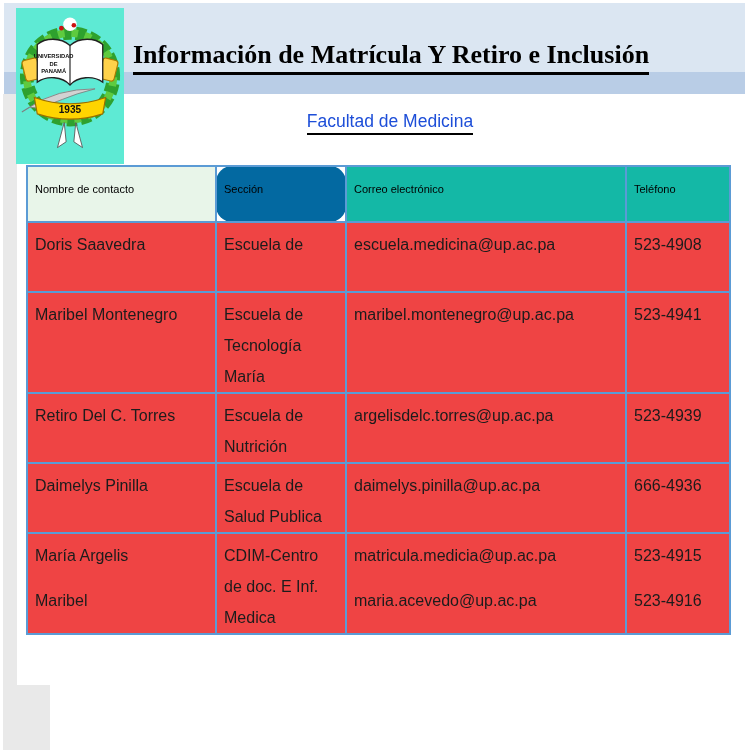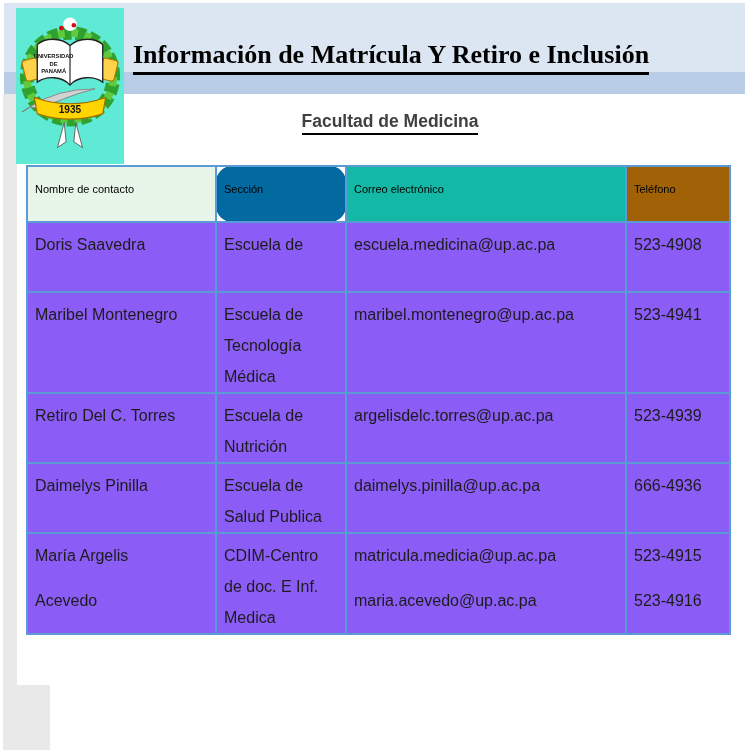--- a/index.html
+++ b/index.html
@@ -15,36 +15,36 @@
   .logo-box { position:absolute; left:16px; top:8px; width:108px; height:156px; background:#5eead4; }
   .logo-box svg { position:absolute; left:2px; top:2px; }
   .doc-title {
     position:absolute; left:133px; top:40px;
     font-family:"Liberation Serif", serif; font-weight:bold; font-size:26px;
     line-height:30px; color:#000;
     border-bottom:3px solid #000; padding-bottom:2px; white-space:nowrap;
   }
   .subtitle-wrap { position:absolute; left:30px; right:0; top:111px; text-align:center; }
   .subtitle {
-    display:inline-block; font-weight:bold; font-size:17.5px; color:#404040;
+    display:inline-block; font-weight:normal; font-size:17.5px; color:#1d4ed8;
     border-bottom:2px solid #000; padding-bottom:1px; white-space:nowrap;
   }
   table.contacts {
     position:absolute; left:26px; top:165px; width:703px;
     border-collapse:collapse; table-layout:fixed;
   }
   .contacts th, .contacts td {
     border:2px solid #5b9bd5; vertical-align:top;
     padding:6px 5px 0 7px; overflow:hidden;
   }
   .contacts th {
     text-align:left; font-size:11px; font-weight:normal; color:#000;
     line-height:33px; height:48px;
   }
-  .contacts td { font-size:16px; line-height:31px; background:#8b5cf6; }
+  .contacts td { font-size:16px; line-height:31px; background:#ef4444; }
   .contacts .line { white-space:nowrap; }
   .contacts .para + .para { margin-top:14px; }
   .r1 { height:70px; } .r2 { height:70px; } .r3 { height:97px; }
   .r4 { height:68px; } .r5 { height:69px; } .r6 { height:98px;padding-left:24px; }
 </style>
 </head>
 <body>
 
 <div class="page">
 
@@ -104,21 +104,21 @@
       <col style="width:189px">
         <col style="width:130px">
         <col style="width:280px">
         <col style="width:104px">
     </colgroup>
     <thead>
       <tr>
         <th style="background-color: rgb(232, 245, 233);">Nombre de contacto</th>
         <th style="background-color: #0369a1; border-radius: 16px;">Sección</th>
         <th style="background-color: #14b8a6;">Correo electrónico</th>
-        <th style="background-color: #a16207;">Teléfono</th>
+        <th style="background-color: #14b8a6;">Teléfono</th>
       </tr>
     </thead>
     <tbody>
       <tr class="r1">
         <td>
           <div class="line">Doris Saavedra</div>
         </td>
         <td>
           <div class="line">Escuela de</div>
         </td>
@@ -129,21 +129,21 @@
           <div class="line">523-4908</div>
         </td>
       </tr>
       <tr class="r3">
         <td>
           <div class="line">Maribel Montenegro</div>
         </td>
         <td>
           <div class="line">Escuela de</div>
           <div class="line">Tecnología</div>
-          <div class="line">Médica</div>
+          <div class="line">María</div>
         </td>
         <td>
           <div class="line">maribel.montenegro@up.ac.pa</div>
         </td>
         <td>
           <div class="line">523-4941</div>
         </td>
       </tr>
       <tr class="r4">
         <td>
@@ -171,21 +171,21 @@
         <td>
           <div class="line">daimelys.pinilla@up.ac.pa</div>
         </td>
         <td>
           <div class="line">666-4936</div>
         </td>
       </tr>
       <tr class="r6">
         <td>
           <div class="line para">María Argelis</div>
-          <div class="line para">Acevedo</div>
+          <div class="line para">Maribel</div>
         </td>
         <td>
           <div class="line">CDIM-Centro</div>
           <div class="line">de doc. E Inf.</div>
           <div class="line">Medica</div>
         </td>
         <td>
           <div class="line para">matricula.medicia@up.ac.pa</div>
           <div class="line para">maria.acevedo@up.ac.pa</div>
         </td>

